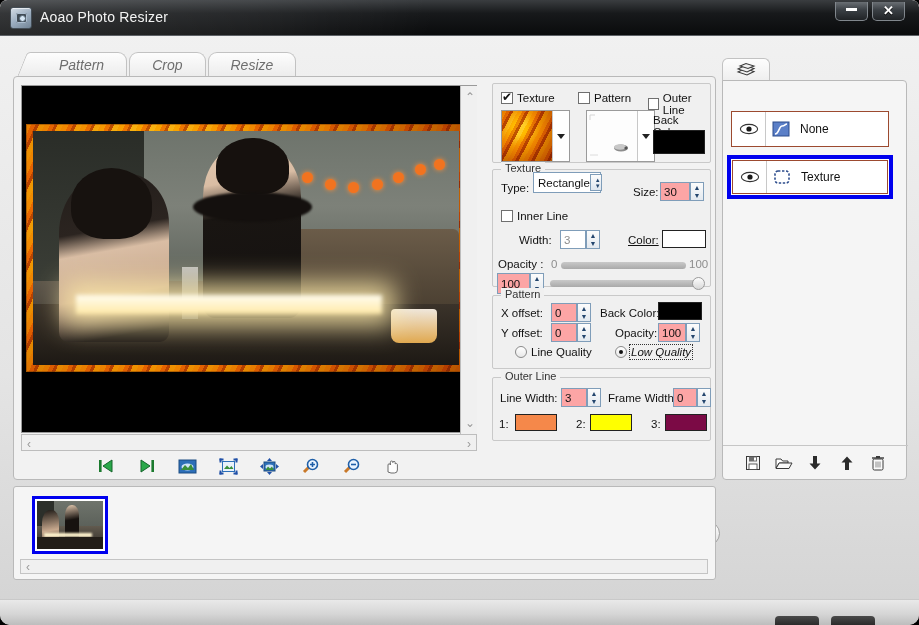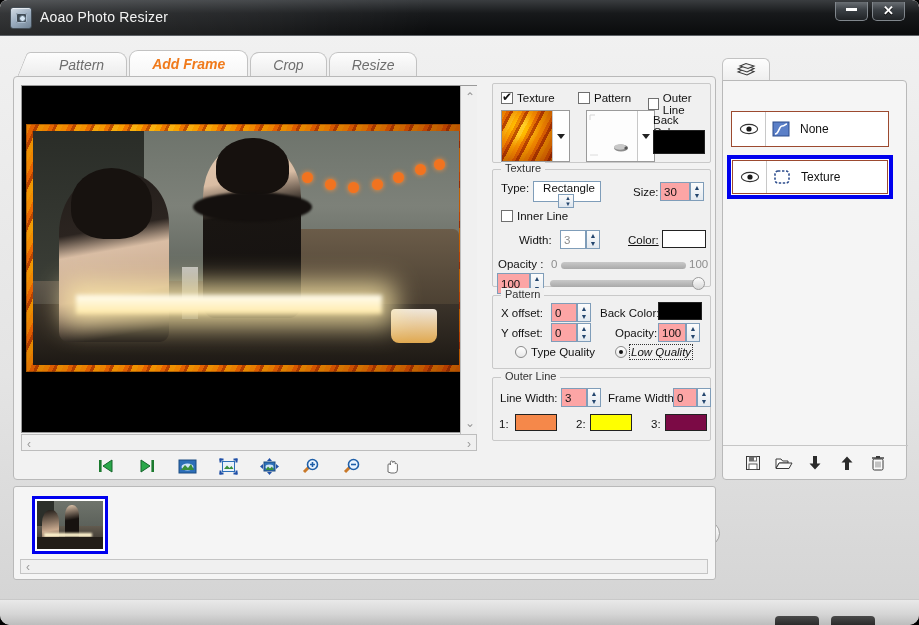--- a/index.html
+++ b/index.html
@@ -221,21 +221,20 @@
   <div id="titlebar">
     <div class="tb-logo"></div>
     <div id="tb-title">Aoao Photo Resizer</div>
     <div class="winbtn" id="btn-min"><span class="bar"></span></div>
     <div class="winbtn" id="btn-close"><span class="xg">✕</span></div>
   </div>
 
   <div id="tabrow">
     <div id="tab-slant"></div>
     <div class="tab">Pattern</div>
-    <div class="tab active">Add Frame</div>
     <div class="tab">Crop</div>
     <div class="tab">Resize</div>
   </div>
 
   <div id="leftpanel">
 
     <div id="preview-area">
       <div id="img-black"></div>
       <div id="photo-frame">
         <div id="photo">
@@ -390,21 +389,21 @@
         </div>
 
         <div class="lbl" style="left:160px;top:30px;">Back Color:</div>
         <div class="colorbox" style="left:160px;top:46px;width:52px;height:24px;background:#000;"></div>
       </div>
 
       <div class="gbox" style="left:0;top:86px;width:219px;height:118px;">
         <div class="glabel">Texture</div>
 
         <div class="lbl" style="left:8px;top:12px;">Type:</div>
-        <div class="combo" style="left:40px;top:11px;width:68px;flex-direction:column;">
+        <div class="combo" style="left:40px;top:2px;width:68px;">
           <span>Rectangle</span>
           <span class="cbtn">▲<br>▼</span>
         </div>
 
         <div class="lbl" style="left:140px;top:16px;">Size:</div>
         <div class="txtfield" style="left:167px;top:12px;width:30px;">30</div>
         <div class="spin" style="left:197px;top:12px;">
             <div>▲</div>
             <div>▼</div>
           </div>
@@ -460,21 +459,21 @@
 
         <div class="lbl" style="left:122px;top:31px;">Opacity:</div>
         <div class="txtfield" style="left:165px;top:27px;width:28px;">100</div>
         <div class="spin" style="left:193px;top:27px;">
             <div>▲</div>
             <div>▼</div>
           </div>
 
         <div class="cbrow" style="left:22px;top:50px;">
           <span class="radio"></span>
-          <span>Type Quality</span>
+          <span>Line Quality</span>
         </div>
         <div class="cbrow" style="left:122px;top:50px;">
           <span class="radio on"></span>
           <span class="dotted">Low Quality</span>
         </div>
       </div>
 
       <div class="gbox" style="left:0;top:294px;width:219px;height:64px;">
         <div class="glabel">Outer Line</div>
 

